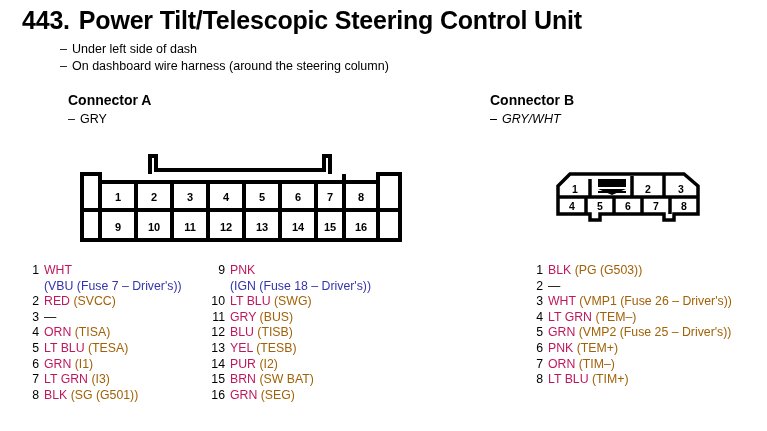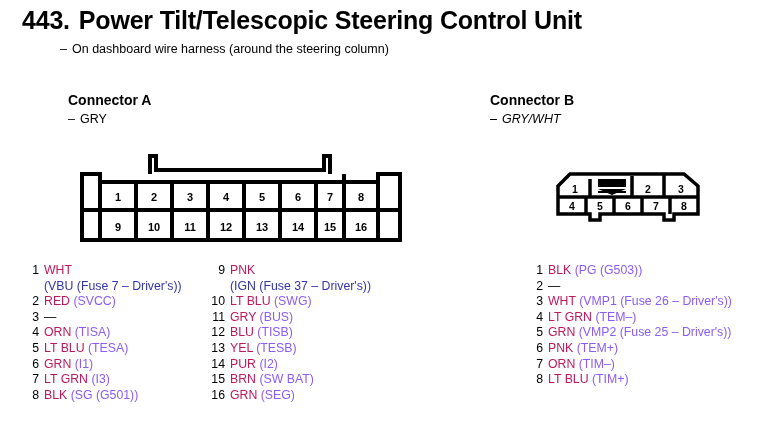--- a/index.html
+++ b/index.html
@@ -101,35 +101,38 @@
     text-align: right;
     margin-right: 5px;
     color: #000000;
   }
   #pinlist-a1 .pin-idx { width: 11px; }
   #pinlist-a2 .pin-idx { width: 17px; }
   #pinlist-b  .pin-idx { width: 11px; }
 
   .pin-body { flex: 1 1 auto; }
   .pin-color { color: #be185d; }
-  .pin-signal { color: #8b5cf6; }
+  .pin-signal { color: #a16207; }
   .pin-signal-wrap {
     color: #3434ac;
     display: block;
   }
   .pin-empty { color: #000000; }
 </style>
 </head>
 <body>
 
 <div class="heading">
   <span class="num">443.</span><span>Power Tilt/Telescopic Steering Control Unit</span>
 </div>
 
 <div class="locations">
+  <div class="loc-line">
+    <span class="dash">–</span><span>Under left side of dash</span>
+  </div>
   <div class="loc-line">
     <span class="dash">–</span><span>On dashboard wire harness (around the steering column)</span>
   </div>
 </div>
 
 <div class="conn-title" id="connA-title">Connector A</div>
 <div class="conn-sub" id="connA-sub">
   <span class="dash">–</span><span>GRY</span>
 </div>
 
@@ -256,21 +259,21 @@
     </div>
     <div class="pin-row">
       <span class="pin-idx">8</span>
       <span class="pin-body"><span class="pin-color">BLK</span><span class="pin-signal"> (SG (G501))</span></span>
     </div>
   </div>
 
 <div class="pinlist" id="pinlist-a2">
     <div class="pin-row">
       <span class="pin-idx">9</span>
-      <span class="pin-body"><span class="pin-color">PNK</span><span class="pin-signal-wrap">(IGN (Fuse 37 – Driver's))</span></span>
+      <span class="pin-body"><span class="pin-color">PNK</span><span class="pin-signal-wrap">(IGN (Fuse 18 – Driver's))</span></span>
     </div>
     <div class="pin-row">
       <span class="pin-idx">10</span>
       <span class="pin-body"><span class="pin-color">LT BLU</span><span class="pin-signal"> (SWG)</span></span>
     </div>
     <div class="pin-row">
       <span class="pin-idx">11</span>
       <span class="pin-body"><span class="pin-color">GRY</span><span class="pin-signal"> (BUS)</span></span>
     </div>
     <div class="pin-row">

